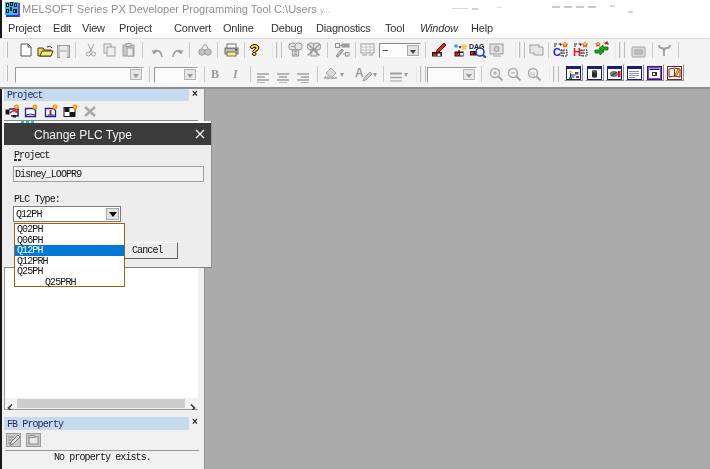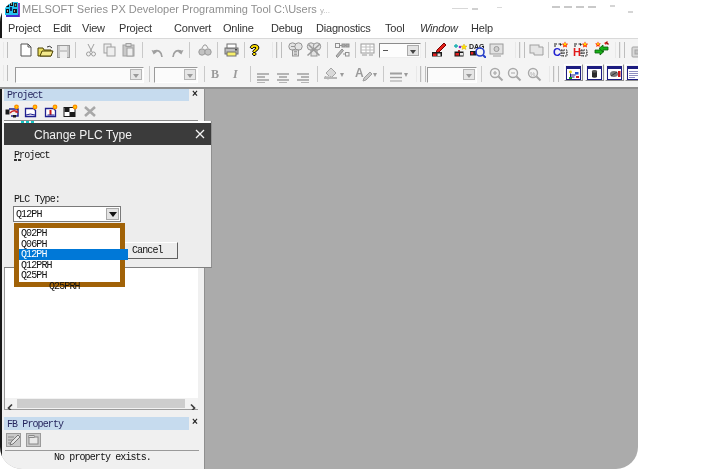--- a/index.html
+++ b/index.html
@@ -1,16 +1,16 @@
 <!DOCTYPE html>
 <html><head><meta charset="utf-8">
 <style>
 html,body{margin:0;padding:0;}
-#app{position:relative;width:638px;height:469px;background:#fff;overflow:hidden;
-  font-family:"Liberation Sans",sans-serif;border-radius:22px;}
+#app{position:relative;width:710px;height:469px;background:#fff;overflow:hidden;
+  font-family:"Liberation Sans",sans-serif;}
 .abs{position:absolute;}
 .mono{font-family:"Liberation Mono",monospace;font-size:10px;letter-spacing:-0.9px;color:#111;}
 .vsep{position:absolute;width:1px;background:#c9c9c9;}
 .grip{position:absolute;width:3px;border-left:1px solid #e8e8e8;border-right:1px solid #bdbdbd;}
 .gico{color:#9a9a9a;}
 .nbtn{position:absolute;top:64px;width:19px;height:17px;background:#f4f4f4;border-top:1px solid #fff;border-left:1px solid #fff;border-right:1px solid #909090;border-bottom:1px solid #909090;box-sizing:border-box;padding:1px 0 0 1px;}
 </style></head>
 <body>
 <div id="app">
 
@@ -489,34 +489,37 @@
     <div class="abs" style="left:0;top:0;width:206px;height:2px;background:#fdfdfd;"></div>
     <div class="abs" style="left:0;top:2px;width:206.5px;height:22px;background:#3b3b3b;"></div>
     <div class="abs" style="left:5px;top:7px;font-size:12px;color:#f2f2f2;margin-left:25px;">Change PLC Type</div>
     <div class="abs" style="left:190px;top:5px;"><svg width="12" height="12">
           <path d="M2 2 l8 8 M10 2 l-8 8" stroke="#f4f4f4" stroke-width="1.3"></path>
         </svg></div>
 
     <div class="abs mono" style="left:10px;top:29px;">Project</div>
     <div class="abs" style="left:10px;top:38px;width:3px;height:1.5px;background:#333;"></div>
     <div class="abs" style="left:14px;top:38px;width:3px;height:1.5px;background:#333;"></div>
+    <div class="abs" style="left:9px;top:45px;width:191px;height:16px;background:#f2f2f2;border:1px solid #9f9f9f;box-sizing:border-box;">
+      <div class="abs mono" style="left:1px;top:2px;">Disney_LOOPR9</div>
+    </div>
     <div class="abs mono" style="left:10px;top:73px;">PLC Type:</div>
     <div class="abs" style="left:9px;top:85px;width:108px;height:16px;background:#fff;border:1px solid #7a7a7a;box-sizing:border-box;">
       <div class="abs mono" style="left:2px;top:2px;">Q12PH</div>
       <div class="abs" style="right:1px;top:1px;width:13px;height:12px;background:#e3e3e3;border:1px solid #a8a8a8;box-sizing:border-box;">
           <div class="abs" style="left:1.5px;top:3px;width:0;height:0;border:4px solid transparent;border-top:5px solid #111;"></div>
         </div>
     </div>
   </div>
 
   <div class="abs" style="left:111px;top:242px;width:67px;height:17px;background:#ececec;border-top:1px solid #fff;border-left:1px solid #fff;border-right:1.5px solid #606060;border-bottom:1.5px solid #606060;box-sizing:border-box;">
     <div class="abs mono" style="left:20px;top:2px;">Cancel</div>
   </div>
 
-  <div class="abs" style="left:14px;top:223px;width:111px;height:64px;background:#fff;border:5px solid #a16207;box-sizing:border-box;">
+  <div class="abs" style="left:14px;top:223px;width:111px;height:64px;background:#fff;border:1px solid #a16207;box-sizing:border-box;">
     <div class="abs mono" style="left:2px;top:0px;">Q02PH</div>
     <div class="abs mono" style="left:2px;top:10.5px;">Q06PH</div>
     <div class="abs" style="left:0px;top:21px;width:109px;height:11px;background:#0078d7;"></div>
     <div class="abs mono" style="left:2px;top:21px;color:#fff;">Q12PH</div>
     <div class="abs mono" style="left:2px;top:31.5px;">Q12PRH</div>
     <div class="abs mono" style="left:2px;top:42px;">Q25PH</div>
     <div class="abs mono" style="left:2px;top:52.5px;padding-left:28px;">Q25PRH</div>
   </div>
 </div>
 

